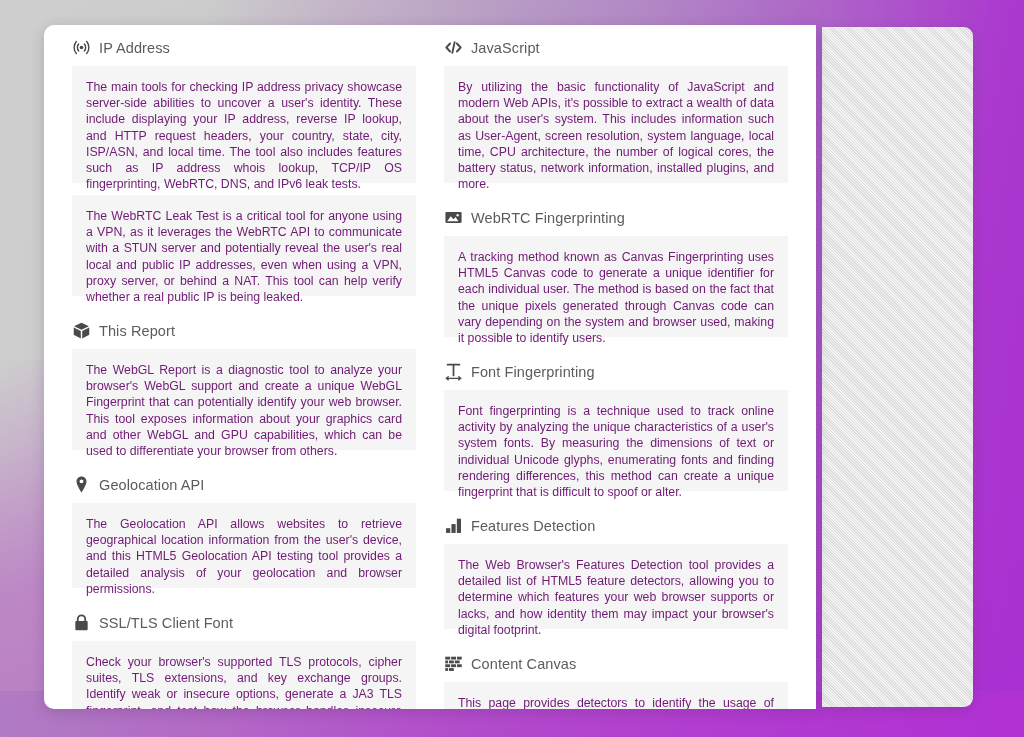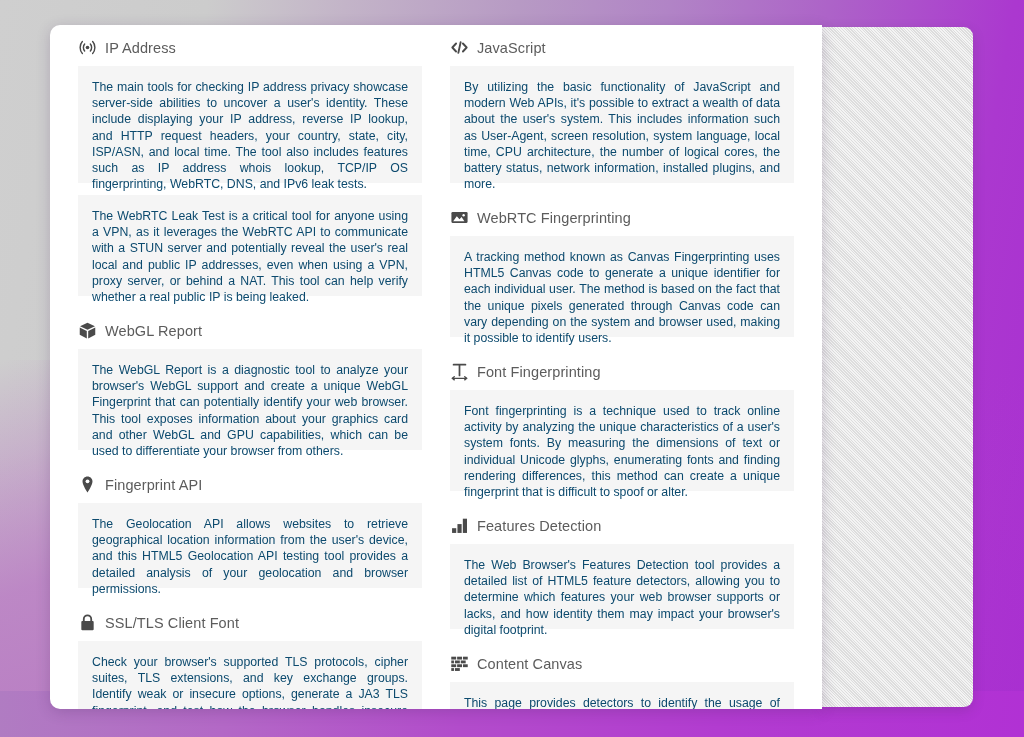--- a/index.html
+++ b/index.html
@@ -74,21 +74,21 @@
         rgba(255,255,255,0.55) 0px,
         rgba(255,255,255,0.55) 1px,
         rgba(210,210,210,0.45) 1px,
         rgba(210,210,210,0.45) 2px);
     box-shadow: 0 4px 12px rgba(80,40,100,0.22);
   }
 
   
   #page-card {
     position: absolute;
-    left: 50px;
+    left: 44px;
     top: 25px;
     width: 772px;
     height: 684px;
     background: #ffffff;
     border-radius: 10px 0 0 10px;
     box-shadow: 0 3px 14px rgba(70,35,90,0.22);
     overflow: hidden;
   }
 
   #content-scroll {
@@ -136,21 +136,21 @@
   }
   .sec-icon svg { display:block; }
   .sec-title {
     font-size: 14.5px;
     color: #5c5c5c;
     letter-spacing: 0.1px;
     white-space: nowrap;
   }
   .section-body {
     background: #f5f5f5;
-    color: #0c4a6e;
+    color: #701a75;
     font-size: 12.3px;
     line-height: 16.2px;
     text-align: justify;
     padding: 13px 14px 13px 14px;
     box-sizing: border-box;
     margin-bottom: 12px;
   }
   .section-body p { margin: 0; }
 
   
@@ -201,36 +201,36 @@
 
         <div class="section">
           <div class="section-head">
             <span class="sec-icon">
               <svg width="19" height="19" viewBox="0 0 24 24" fill="currentColor">
                 <path d="M12 2.1 2.6 6.5 12 11l9.4-4.5L12 2.1z"></path>
                 <path d="M2.2 8.1v9.2L11.1 22v-9.3L2.2 8.1z"></path>
                 <path d="M21.8 8.1v9.2L12.9 22v-9.3l8.9-4.6z"></path>
               </svg>
             </span>
-            <span class="sec-title">WebGL Report</span>
+            <span class="sec-title">This Report</span>
           </div>
           <div class="section-body h-5">
             <p>The WebGL Report is a diagnostic tool to analyze your browser's WebGL support and create a unique WebGL Fingerprint that can potentially identify your web browser. This tool exposes information about your graphics card and other WebGL and GPU capabilities, which can be used to differentiate your browser from others.</p>
           </div>
         </div>
 
         <div class="section">
           <div class="section-head">
             <span class="sec-icon">
               <svg width="19" height="19" viewBox="0 0 24 24" fill="currentColor">
                 <path d="M12 1.8c-3.5 0-6.3 2.8-6.3 6.3 0 4.7 6.3 13.9 6.3 13.9s6.3-9.2 6.3-13.9c0-3.5-2.8-6.3-6.3-6.3z"></path>
                 <circle cx="12" cy="8" r="2.4" fill="#ffffff"></circle>
               </svg>
             </span>
-            <span class="sec-title">Fingerprint API</span>
+            <span class="sec-title">Geolocation API</span>
           </div>
           <div class="section-body h-4">
             <p>The Geolocation API allows websites to retrieve geographical location information from the user's device, and this HTML5 Geolocation API testing tool provides a detailed analysis of your geolocation and browser permissions.</p>
           </div>
         </div>
 
         <div class="section">
           <div class="section-head">
             <span class="sec-icon">
               <svg width="19" height="19" viewBox="0 0 24 24" fill="none">

